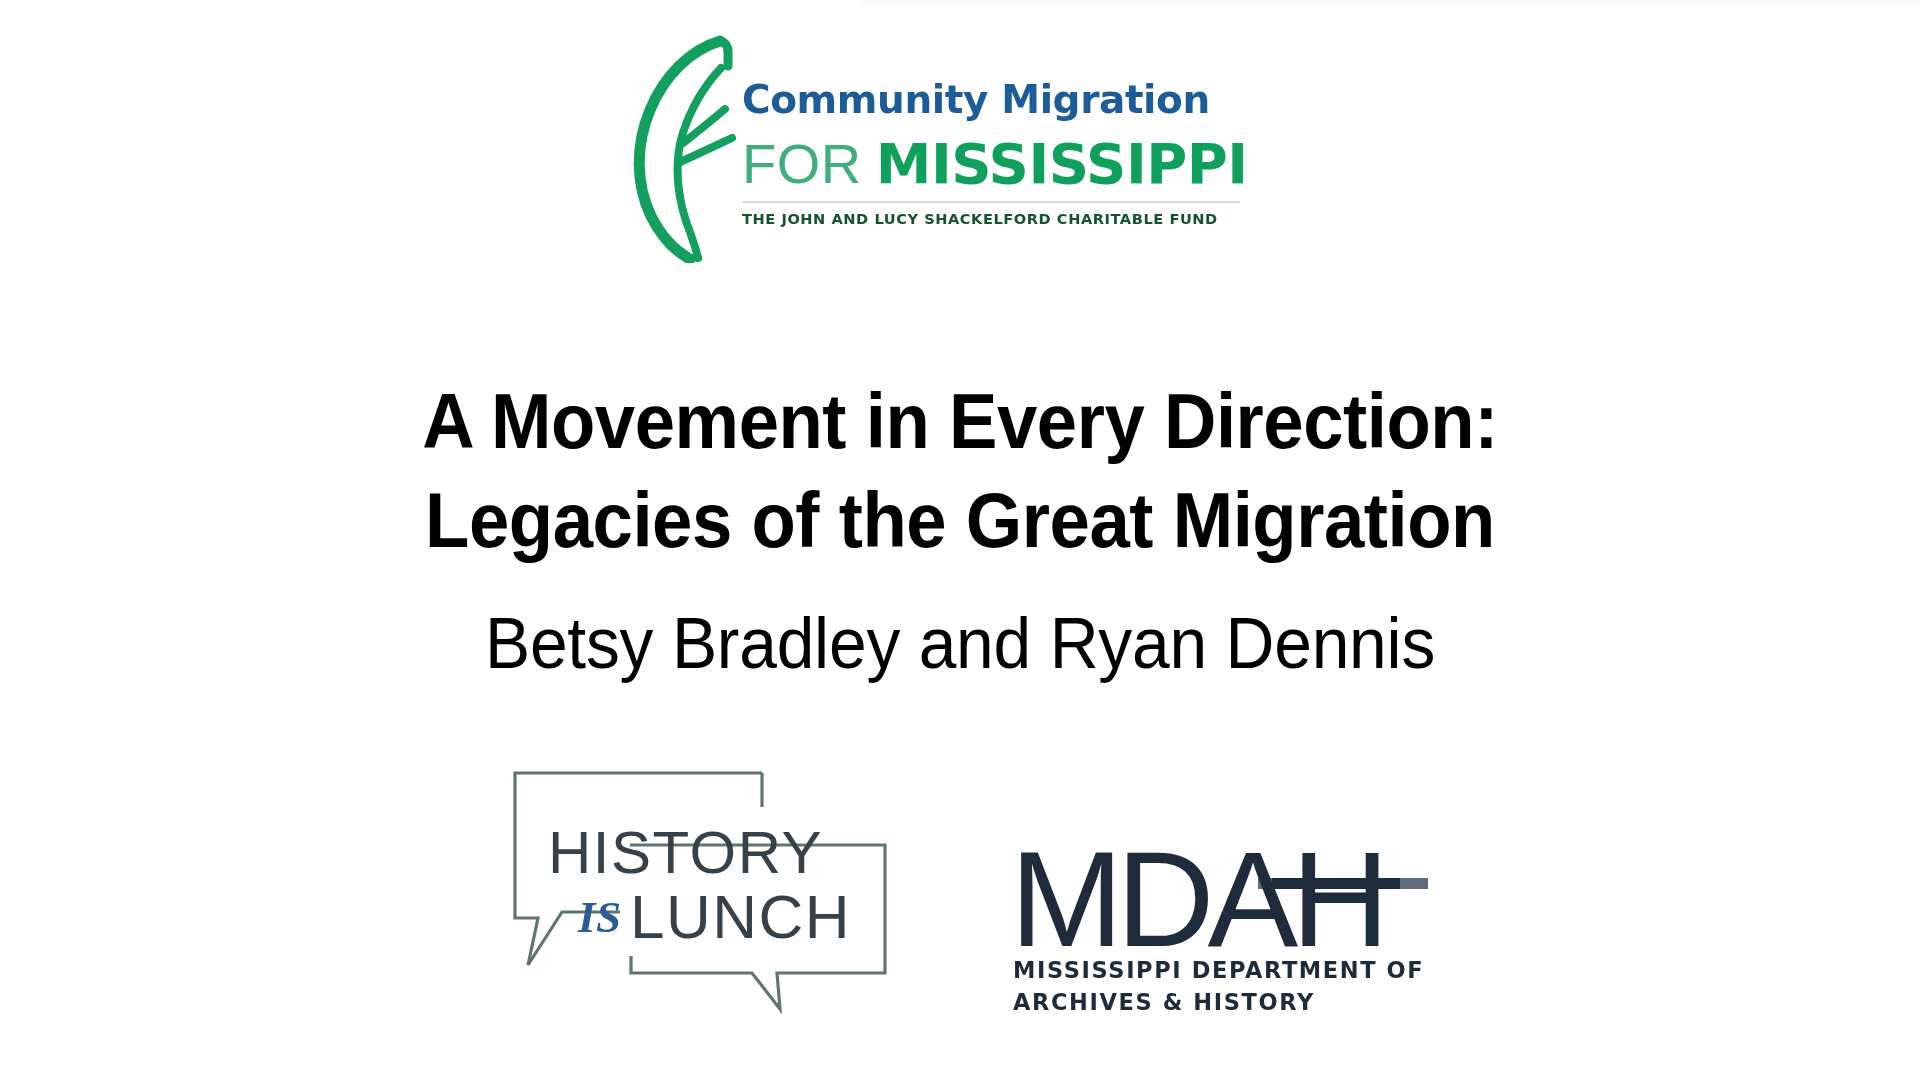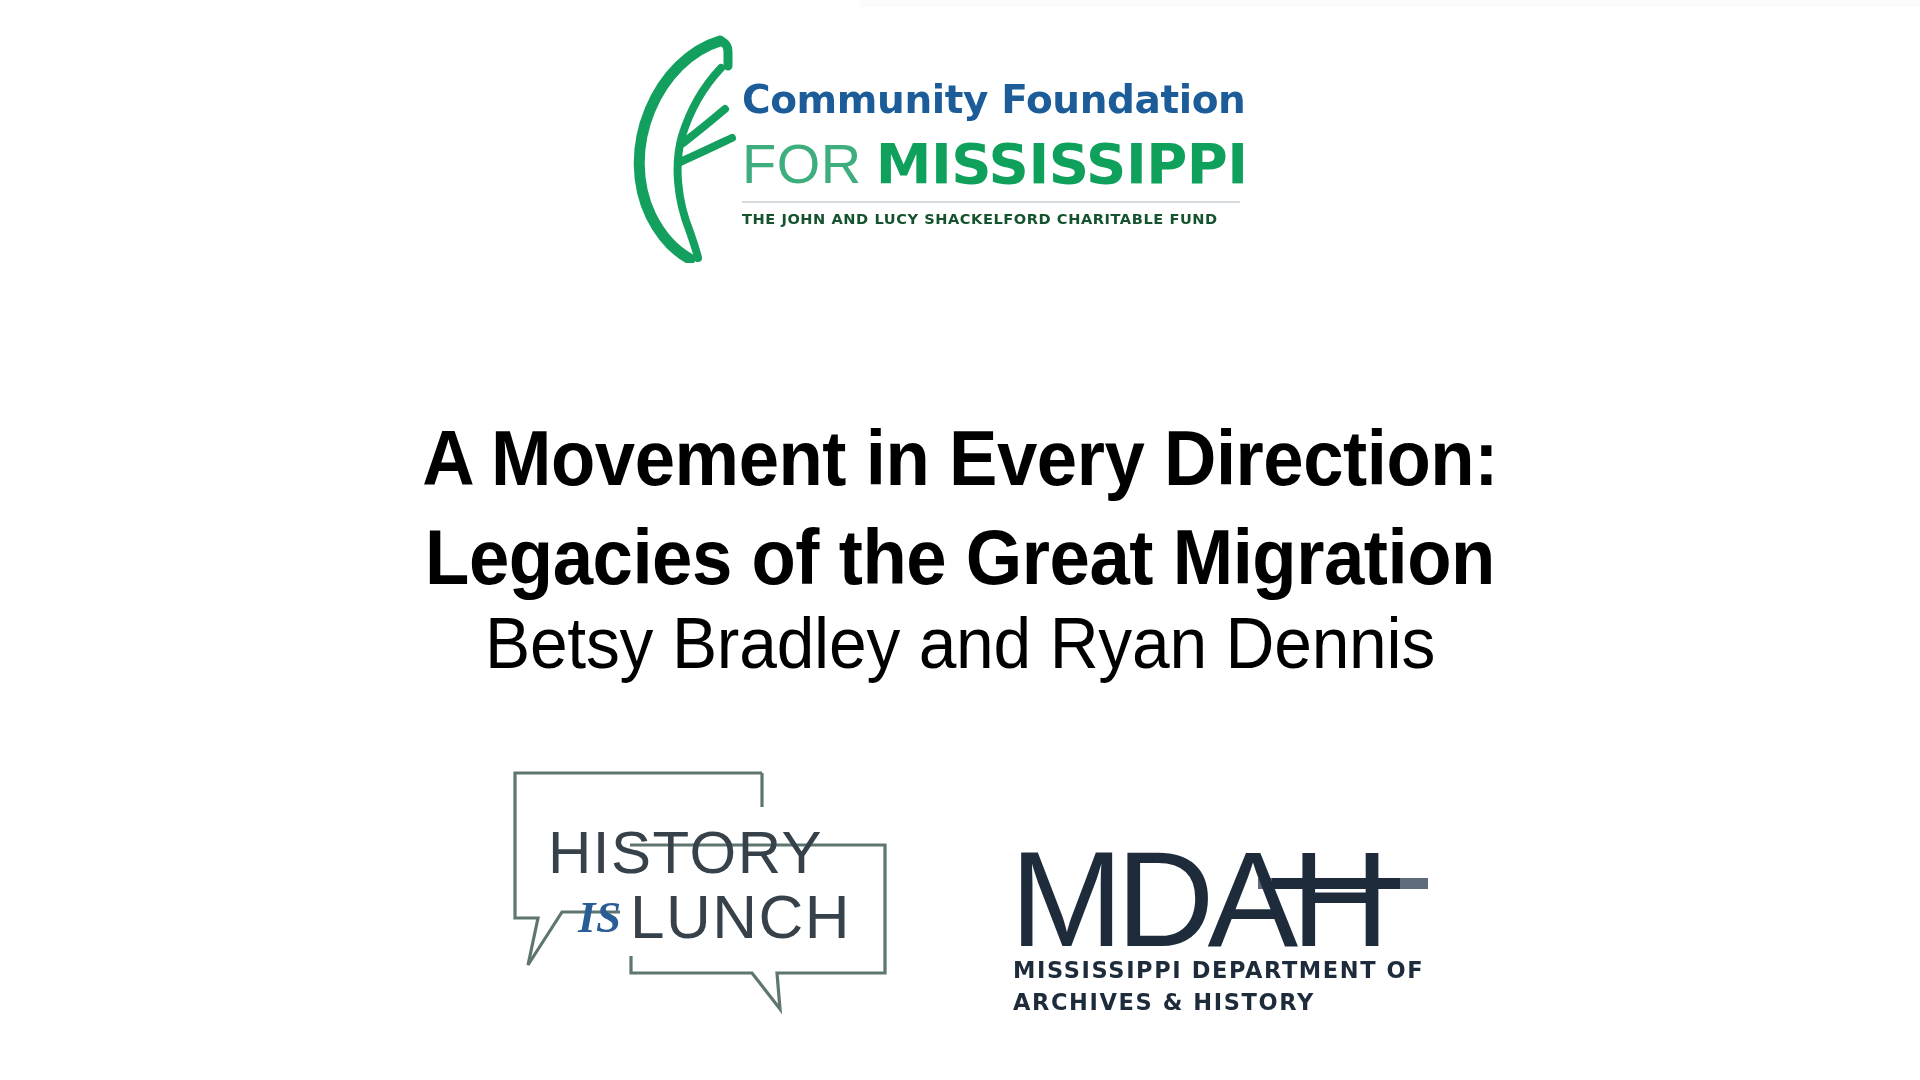--- a/index.html
+++ b/index.html
@@ -98,21 +98,20 @@
     white-space: nowrap;
   }
 
   
   .title-wrap {
     position: absolute;
     left: 0;
     top: 372px;
     width: 1920px;
     text-align: center;
-    margin-top: 37px;
   }
   .title-line {
     font-family: "Liberation Sans Narrow", "Liberation Sans", sans-serif;
     font-weight: bold;
     font-size: 78px;
     line-height: 99px;
     color: #000000;
     letter-spacing: -0.5px;
     transform: scaleX(0.93);
     white-space: nowrap;
@@ -173,21 +172,21 @@
           <path d="M101 40 C84 58 70 82 62 108 C54 136 57 172 70 204 C74 216 77 224 78 230" stroke-width="8"></path>
 
           <path d="M63 115 C76 105 92 92 105 81" stroke-width="8"></path>
 
           <path d="M58 135 C74 128 95 118 112 110" stroke-width="8"></path>
         </g>
       </svg>
     </div>
 
     <div class="cfm-text">
-      <div class="cfm-line1">Community Foundation</div>
+      <div class="cfm-line1">Community Migration</div>
       <div class="cfm-line2">
         <span class="cfm-for">FOR</span><span style="display:inline-block;width:14px"></span><span class="cfm-ms">MISSISSIPPI</span>
       </div>
       <div class="cfm-rule"></div>
       <div class="cfm-tagline">THE JOHN AND LUCY SHACKELFORD CHARITABLE FUND</div>
     </div>
   </div>
 
   <div class="title-wrap">
     <div class="title-line">A Movement in Every Direction:</div>

